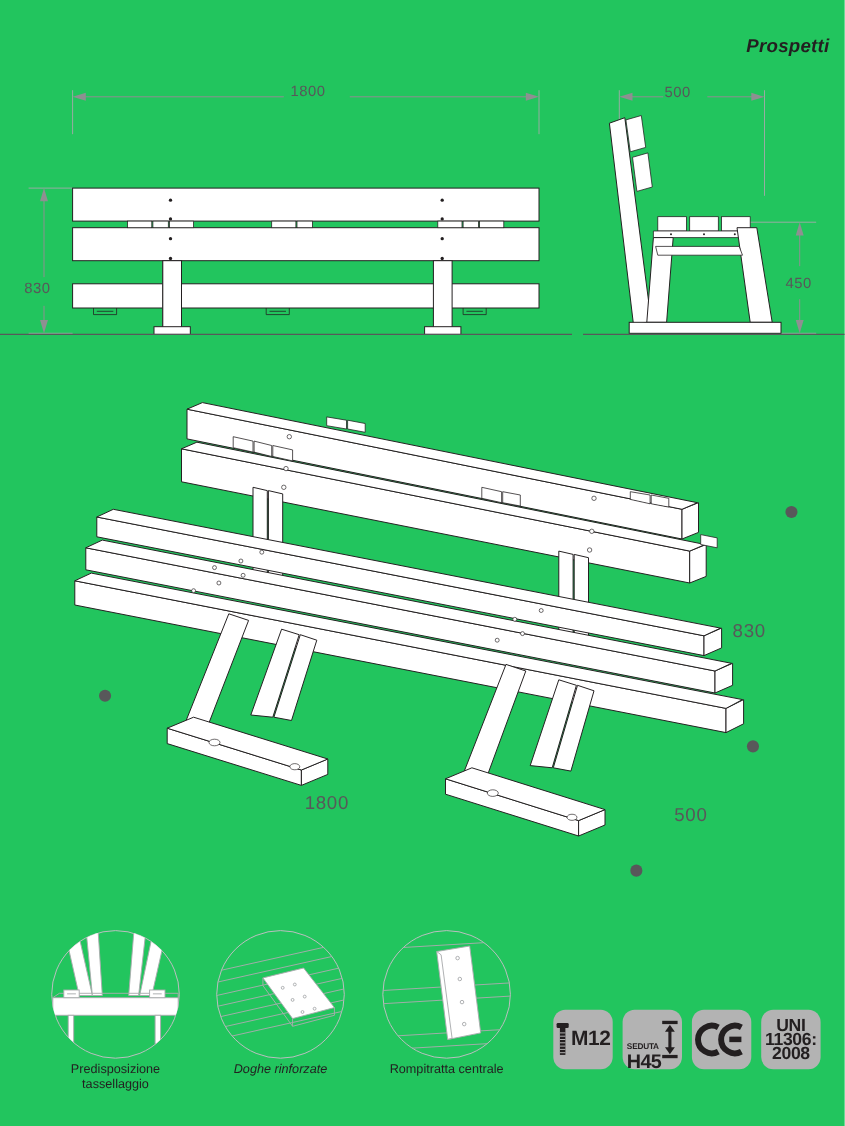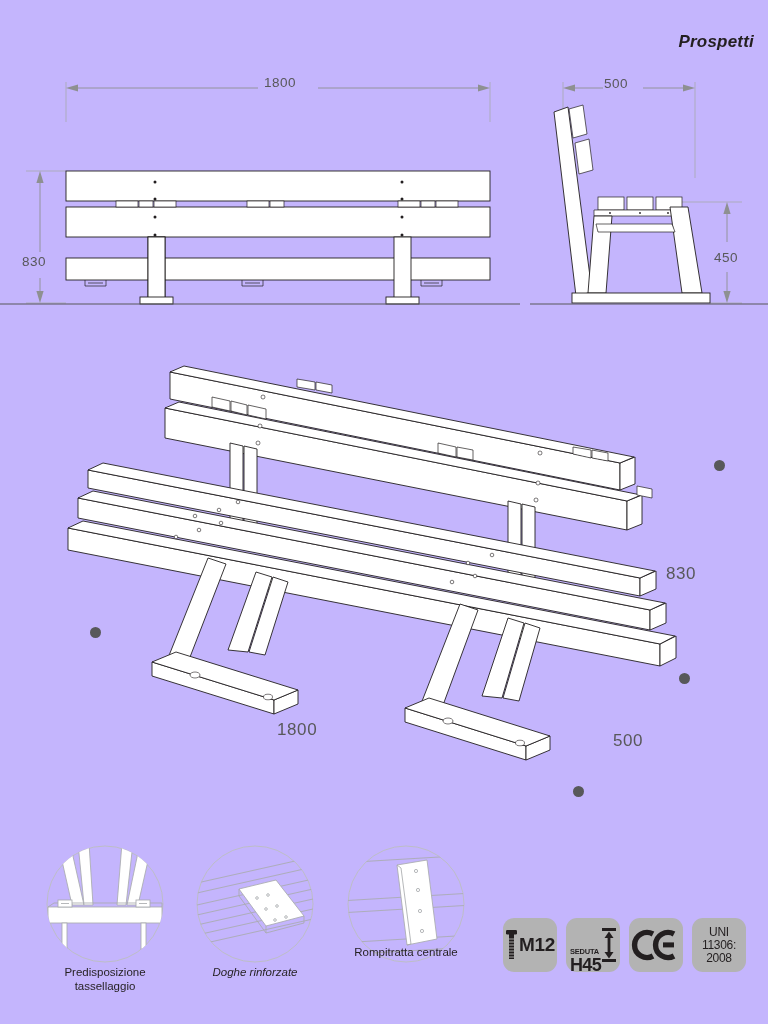--- a/index.html
+++ b/index.html
@@ -6,21 +6,21 @@
   * { box-sizing: border-box; }
   html, body {
     margin: 0; padding: 0;
     background: #ffffff;
     font-family: "Liberation Sans", sans-serif;
   }
   #page {
     position: relative;
     width: 768px;
     height: 1024px;
-    background: #c4b5fd;
+    background: #22c55e;
     overflow: hidden;
   }
   .abs { position: absolute; }
 
   
   #title {
     top: 32px; right: 14px;
     font-style: italic;
     font-weight: bold;
     font-size: 17px;
@@ -99,21 +99,21 @@
   .badge-seduta .seduta-txt { text-align: left; line-height: 1; margin-top: 32px; }
   .badge-seduta .seduta-small {
     font-size: 7.5px; font-weight: bold; letter-spacing: -0.2px; display: block;
   }
   .badge-seduta .seduta-big {
     font-size: 18px; font-weight: bold; letter-spacing: -0.6px; display: block;
     margin-top: 1px;
   }
   .badge-uni .uni-lines {
     text-align: center; line-height: 13px;
-    font-size: 12px; font-weight: normal; letter-spacing: -0.3px;
+    font-size: 16px; font-weight: bold; letter-spacing: -0.3px;
   }
 </style>
 </head>
 <body>
 
 <div id="page">
 
   <div class="abs" id="title">Prospetti</div>
 
   <div class="abs" style="left:0px; top:60px; width:520px; height:260px;">
@@ -457,21 +457,21 @@
 
         <path class="detail-fill" d="M52 22 L82 17 L92 96 L62 102 Z"></path>
         <path class="detail-ln" d="M52 22 L56 25 L66 101 L62 102"></path>
         <circle class="detail-ln" cx="71" cy="28" r="1.6"></circle>
         <circle class="detail-ln" cx="73" cy="47" r="1.6"></circle>
         <circle class="detail-ln" cx="75" cy="68" r="1.6"></circle>
         <circle class="detail-ln" cx="77" cy="88" r="1.6"></circle>
       </g>
     </svg>
   </div>
-  <div class="abs detail-caption" style="left:331px; top:945px;">
+  <div class="abs detail-caption" style="left:331px; top:965px;">
     <div>Rompitratta centrale</div>
   </div>
 
   <div class="abs" id="badges">
 
     <div class="badge badge-m12">
       <svg width="13" height="32" viewBox="0 0 13 32">
         <rect x="1" y="1" width="11" height="4.5" rx="1.2" fill="#231f20"></rect>
         <rect x="4" y="5" width="5" height="25" fill="#231f20"></rect>
         <g stroke="#b3b3b3" stroke-width="0.9">

